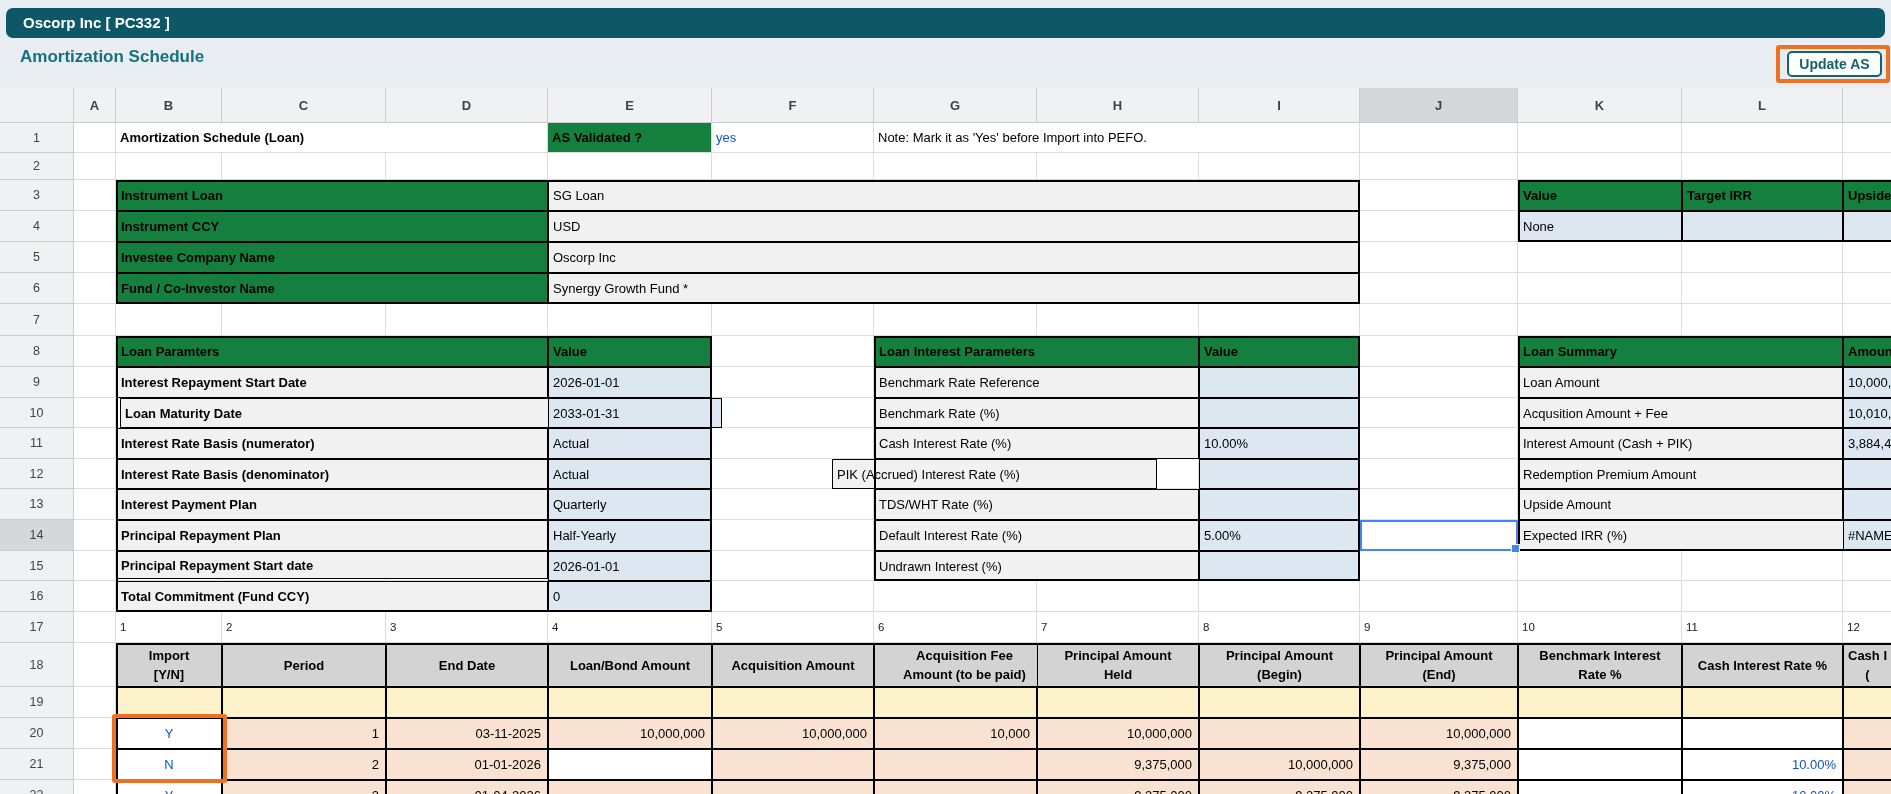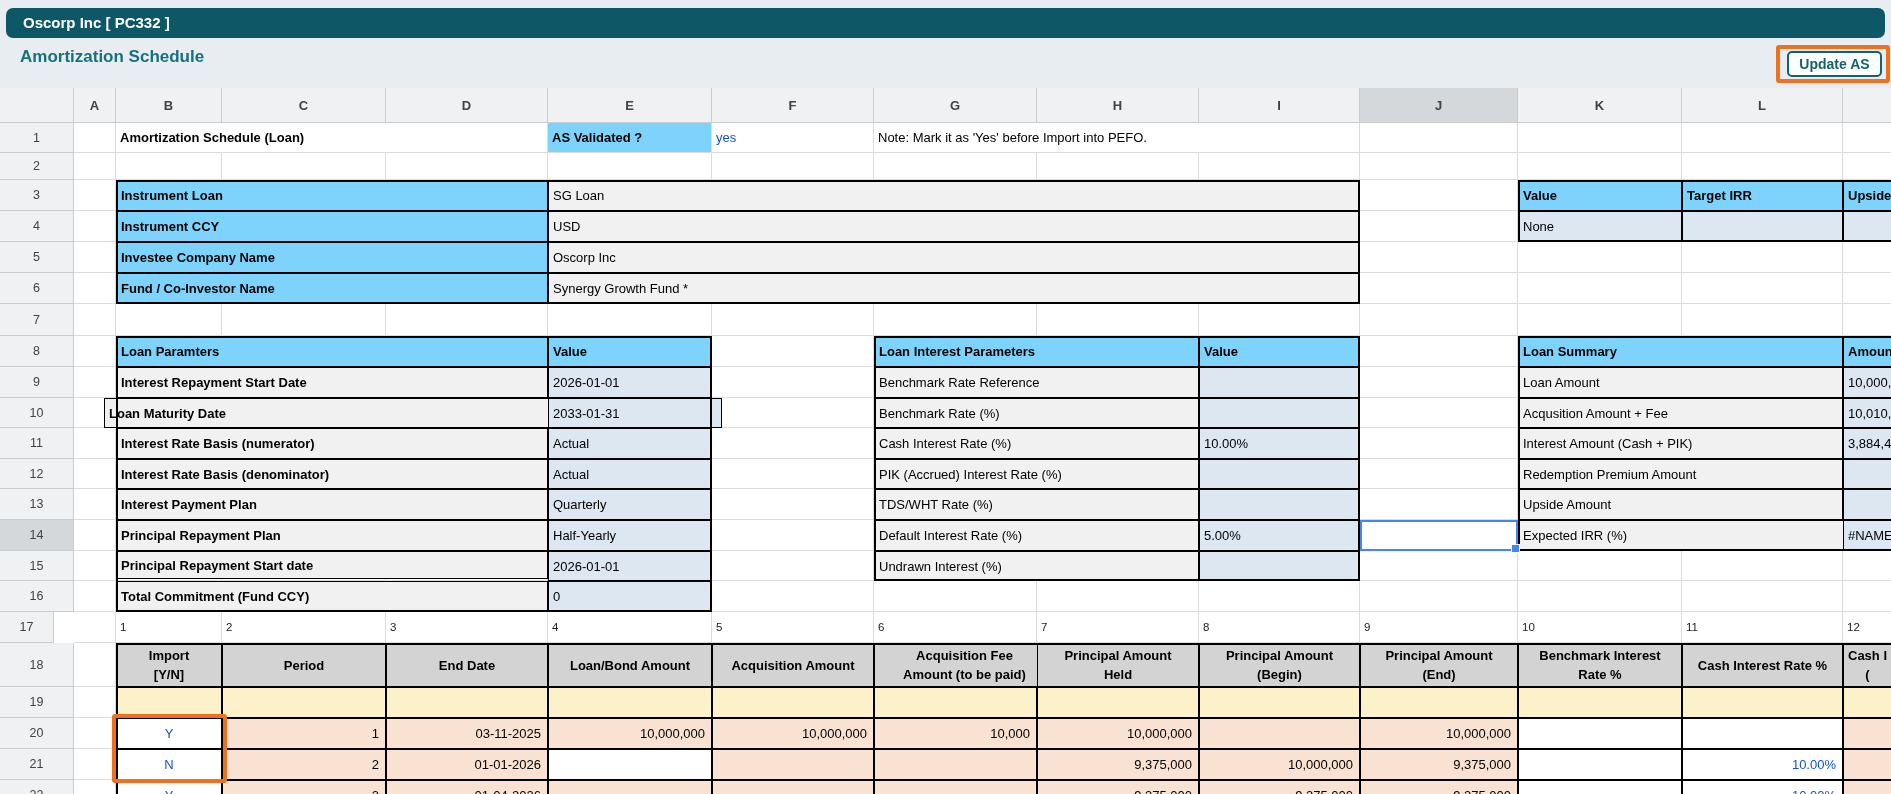--- a/index.html
+++ b/index.html
@@ -21,21 +21,21 @@
   
   .cell{position:absolute;box-sizing:border-box;font-size:13px;color:#000;
         padding:0 4px;display:flex;align-items:center;overflow:hidden;white-space:nowrap;
         border-right:1px solid #dadce0;border-bottom:1px solid #dadce0;background:#fff}
   .hdr{background:#eff1f2;border-right:1px solid #c9cdd1;border-bottom:1px solid #c9cdd1;
        color:#3d4347;font-weight:bold;font-size:13px;justify-content:center}
   .rn{background:#eff1f2;border-right:1px solid #c9cdd1;border-bottom:1px solid #c9cdd1;
       color:#3d4347;font-weight:normal;font-size:12.5px;justify-content:center}
   .hl{background:#d5d8db}
   .tcell{border:1px solid #000}
-  .gray{background:#7dd3fc}
+  .gray{background:#15803d}
   .lgray{background:#f1f1f1}
   .bluebg{background:#dde7f2}
   .cream{background:#fdf1ca}
   .peach{background:#f9e2d2}
   .b{font-weight:bold}
   .r{justify-content:flex-end;padding-right:6px}
   .c{justify-content:center}
   .blue{color:#1155cc}
   .small{font-size:11.5px;color:#222}
   .mhdr{flex-direction:column;justify-content:center;text-align:center;line-height:19px;
@@ -365,21 +365,21 @@
     <div class="cell rn" style="left: 0px; top: 304px; width: 74px; height: 32px; justify-content: center;">7</div>
     <div class="cell rn" style="left: 0px; top: 336px; width: 74px; height: 31px; justify-content: center;">8</div>
     <div class="cell rn" style="left: 0px; top: 367px; width: 74px; height: 31px; justify-content: center;">9</div>
     <div class="cell rn" style="left: 0px; top: 398px; width: 74px; height: 30px; justify-content: center;">10</div>
     <div class="cell rn" style="left: 0px; top: 428px; width: 74px; height: 31px; justify-content: center;">11</div>
     <div class="cell rn" style="left: 0px; top: 459px; width: 74px; height: 30px; justify-content: center;">12</div>
     <div class="cell rn" style="left: 0px; top: 489px; width: 74px; height: 31px; justify-content: center;">13</div>
     <div class="cell rn hl" style="left: 0px; top: 520px; width: 74px; height: 31px; justify-content: center;">14</div>
     <div class="cell rn" style="left: 0px; top: 551px; width: 74px; height: 30px; justify-content: center;">15</div>
     <div class="cell rn" style="left: 0px; top: 581px; width: 74px; height: 31px; justify-content: center;">16</div>
-    <div class="cell rn" style="left: 0px; top: 612px; width: 54px; height: 31px; justify-content: center;">17</div>
+    <div class="cell rn" style="left: 0px; top: 612px; width: 74px; height: 31px; justify-content: center;">17</div>
     <div class="cell rn" style="left: 0px; top: 643px; width: 74px; height: 44px; justify-content: center;">18</div>
     <div class="cell rn" style="left: 0px; top: 687px; width: 74px; height: 31px; justify-content: center;">19</div>
     <div class="cell rn" style="left: 0px; top: 718px; width: 74px; height: 31px; justify-content: center;">20</div>
     <div class="cell rn" style="left: 0px; top: 749px; width: 74px; height: 31px; justify-content: center; text-align: center;">21</div>
     <div class="cell rn" style="left: 0px; top: 780px; width: 74px; height: 31px; justify-content: center;">22</div>
     <div class="cell b" style="left: 116px; top: 123px; width: 432px; height: 30px;">Amortization Schedule (Loan)</div>
     <div class="cell b gray" style="left: 548px; top: 123px; width: 164px; height: 30px;">AS Validated ?</div>
     <div class="cell blue" style="left: 712px; top: 123px; width: 162px; height: 30px;">yes</div>
     <div class="cell " style="left: 874px; top: 123px; width: 486px; height: 30px;">Note: Mark it as 'Yes' before Import into PEFO.</div>
     <div class="cell tcell gray b" style="left: 116px; top: 180px; width: 432px; height: 31px;">Instrument Loan</div>
@@ -393,21 +393,21 @@
     <div class="cell tcell gray b" style="left: 1518px; top: 180px; width: 164px; height: 31px;">Value</div>
     <div class="cell tcell gray b" style="left: 1682px; top: 180px; width: 161px; height: 31px;">Target IRR</div>
     <div class="cell tcell gray b" style="left: 1843px; top: 180px; width: 49px; height: 31px;">Upside</div>
     <div class="cell tcell bluebg" style="left: 1518px; top: 211px; width: 164px; height: 31px;">None</div>
     <div class="cell tcell bluebg" style="left: 1682px; top: 211px; width: 161px; height: 31px;"></div>
     <div class="cell tcell bluebg" style="left: 1843px; top: 211px; width: 49px; height: 31px;"></div>
     <div class="cell tcell gray b" style="left: 116px; top: 336px; width: 432px; height: 31px;">Loan Paramters</div>
     <div class="cell tcell gray b" style="left: 548px; top: 336px; width: 164px; height: 31px;">Value</div>
     <div class="cell tcell lgray b" style="left: 116px; top: 367px; width: 432px; height: 31px;">Interest Repayment Start Date</div>
     <div class="cell tcell bluebg" style="left: 548px; top: 367px; width: 164px; height: 31px;">2026-01-01</div>
-    <div class="cell tcell lgray b" style="left: 104px; top: 398px; width: 445px; height: 30px;">Loan Maturity Date</div>
+    <div class="cell tcell lgray b" style="left: 120px; top: 398px; width: 445px; height: 30px;">Loan Maturity Date</div>
     <div class="cell tcell bluebg" style="left: 548px; top: 398px; width: 174px; height: 30px;">2033-01-31</div>
     <div class="cell tcell lgray b" style="left: 116px; top: 428px; width: 432px; height: 31px;">Interest Rate Basis (numerator)</div>
     <div class="cell tcell bluebg" style="left: 548px; top: 428px; width: 164px; height: 31px;">Actual</div>
     <div class="cell tcell lgray b" style="left: 116px; top: 459px; width: 432px; height: 30px;">Interest Rate Basis (denominator)</div>
     <div class="cell tcell bluebg" style="left: 548px; top: 459px; width: 164px; height: 30px;">Actual</div>
     <div class="cell tcell lgray b" style="left: 116px; top: 489px; width: 432px; height: 31px;">Interest Payment Plan</div>
     <div class="cell tcell bluebg" style="left: 548px; top: 489px; width: 164px; height: 31px;">Quarterly</div>
     <div class="cell tcell lgray b" style="left: 116px; top: 520px; width: 432px; height: 31px;">Principal Repayment Plan</div>
     <div class="cell tcell bluebg" style="left: 548px; top: 520px; width: 164px; height: 31px;">Half-Yearly</div>
     <div class="cell tcell lgray b" style="left: 116px; top: 551px; width: 432px; height: 28px;">Principal Repayment Start date</div>
@@ -415,21 +415,21 @@
     <div class="cell tcell lgray b" style="left: 116px; top: 581px; width: 432px; height: 31px;">Total Commitment (Fund CCY)</div>
     <div class="cell tcell bluebg" style="left: 548px; top: 581px; width: 164px; height: 31px;">0</div>
     <div class="cell tcell gray b" style="left: 874px; top: 336px; width: 325px; height: 31px;">Loan Interest Parameters</div>
     <div class="cell tcell gray b" style="left: 1199px; top: 336px; width: 161px; height: 31px;">Value</div>
     <div class="cell tcell lgray" style="left: 874px; top: 367px; width: 325px; height: 31px;">Benchmark Rate Reference</div>
     <div class="cell tcell bluebg" style="left: 1199px; top: 367px; width: 161px; height: 31px;"></div>
     <div class="cell tcell lgray" style="left: 874px; top: 398px; width: 325px; height: 30px;">Benchmark Rate (%)</div>
     <div class="cell tcell bluebg" style="left: 1199px; top: 398px; width: 161px; height: 30px;"></div>
     <div class="cell tcell lgray" style="left: 874px; top: 428px; width: 325px; height: 31px;">Cash Interest Rate (%)</div>
     <div class="cell tcell bluebg" style="left: 1199px; top: 428px; width: 161px; height: 31px;">10.00%</div>
-    <div class="cell tcell lgray" style="left: 874px; top: 459px; width: 325px; height: 30px;">PIK (Accrued) Interest Rate (%)</div>
+    <div class="cell tcell lgray" style="left: 832px; top: 459px; width: 325px; height: 30px;">PIK (Accrued) Interest Rate (%)</div>
     <div class="cell tcell bluebg" style="left: 1199px; top: 459px; width: 161px; height: 30px;"></div>
     <div class="cell tcell lgray" style="left: 874px; top: 489px; width: 325px; height: 31px;">TDS/WHT Rate (%)</div>
     <div class="cell tcell bluebg" style="left: 1199px; top: 489px; width: 161px; height: 31px;"></div>
     <div class="cell tcell lgray" style="left: 874px; top: 520px; width: 325px; height: 31px;">Default Interest Rate (%)</div>
     <div class="cell tcell bluebg" style="left: 1199px; top: 520px; width: 161px; height: 31px;">5.00%</div>
     <div class="cell tcell lgray" style="left: 874px; top: 551px; width: 325px; height: 30px;">Undrawn Interest (%)</div>
     <div class="cell tcell bluebg" style="left: 1199px; top: 551px; width: 161px; height: 30px;"></div>
     <div class="cell tcell gray b" style="left: 1518px; top: 336px; width: 325px; height: 31px;">Loan Summary</div>
     <div class="cell tcell gray b" style="left: 1843px; top: 336px; width: 49px; height: 31px;">Amount</div>
     <div class="cell tcell lgray" style="left: 1518px; top: 367px; width: 325px; height: 31px;">Loan Amount</div>

